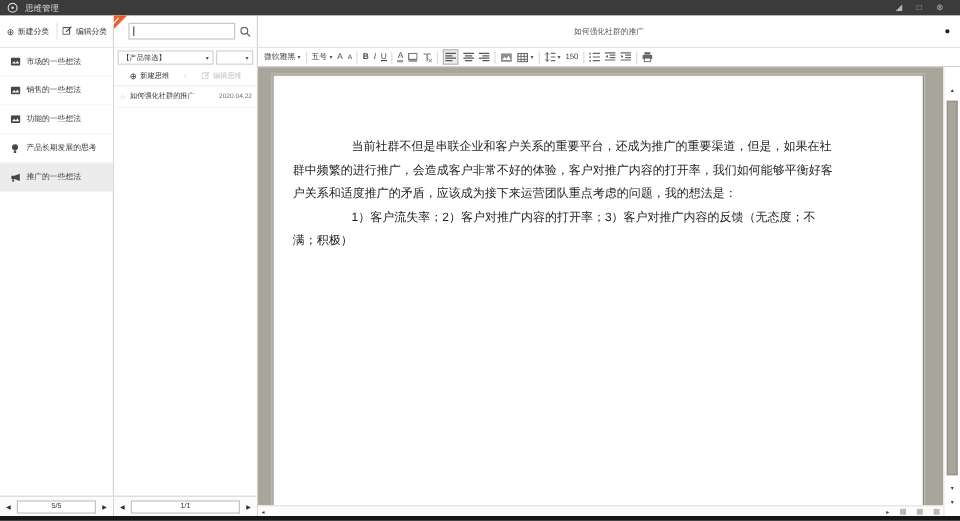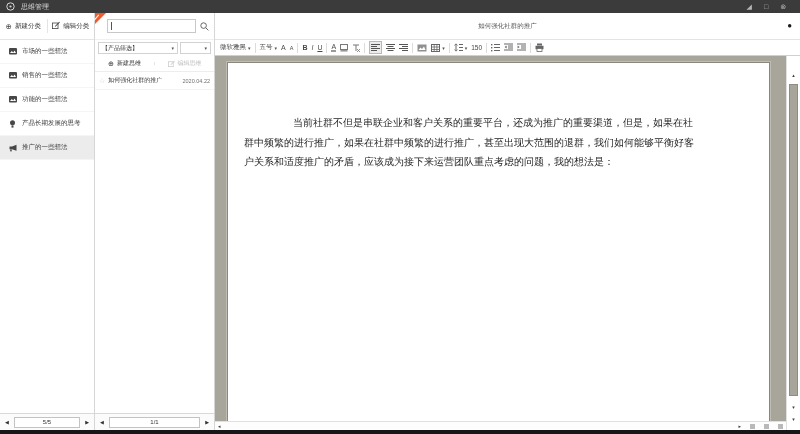--- a/index.html
+++ b/index.html
@@ -352,21 +352,22 @@
           <rect x="2" y="0.5" width="5" height="2" fill="#666"></rect>
           <rect x="0.5" y="2.8" width="8" height="3.4" fill="#666"></rect>
           <rect x="2" y="5.4" width="5" height="3" fill="#fff" stroke="#666" stroke-width="0.8"></rect>
         </svg>
     </span>
   </div>
 
   <div class="canvas">
     <div class="page">
       <div class="page-body">
-        <p>当前社群不但是串联企业和客户关系的重要平台，还成为推广的重要渠道，但是，如果在社群中频繁的进行推广，如果在社群中频繁的进行推广，甚至出现大范围的退群，我们如何能够平衡好客户关系和适度推广的矛盾，应该成为接下来运营团队重点考虑的问题，我的想法是：</p>
+        <p>当前社群不但是串联企业和客户关系的重要平台，还成为推广的重要渠道，但是，如果在社群中频繁的进行推广，会造成客户非常不好的体验，客户对推广内容的打开率，我们如何能够平衡好客户关系和适度推广的矛盾，应该成为接下来运营团队重点考虑的问题，我的想法是：</p>
+        <p>1）客户流失率；2）客户对推广内容的打开率；3）客户对推广内容的反馈（无态度；不满；积极）</p>
       </div>
     </div>
   </div>
 
   <div class="vscroll">
     <span class="up">▴</span>
     <span class="vthumb"></span>
     <span class="dn1">▾</span>
     <span class="dn2">▾</span>
   </div>

